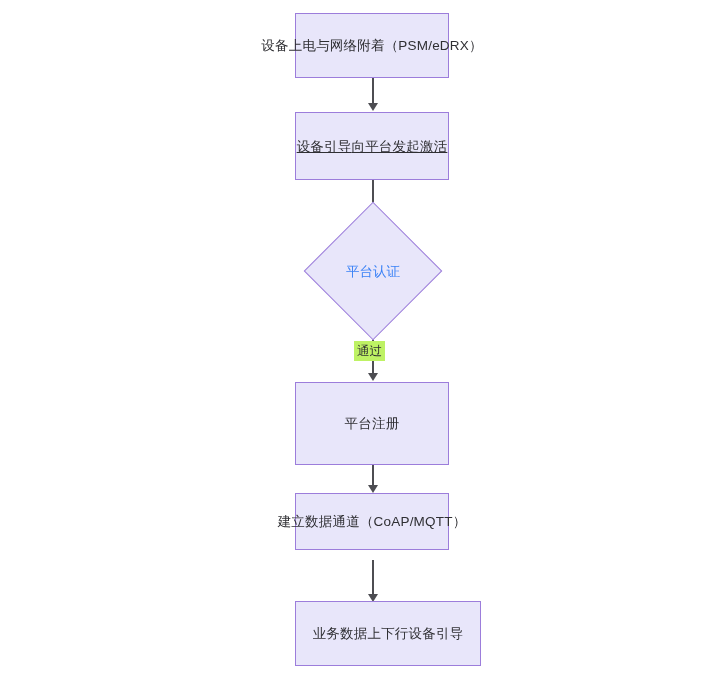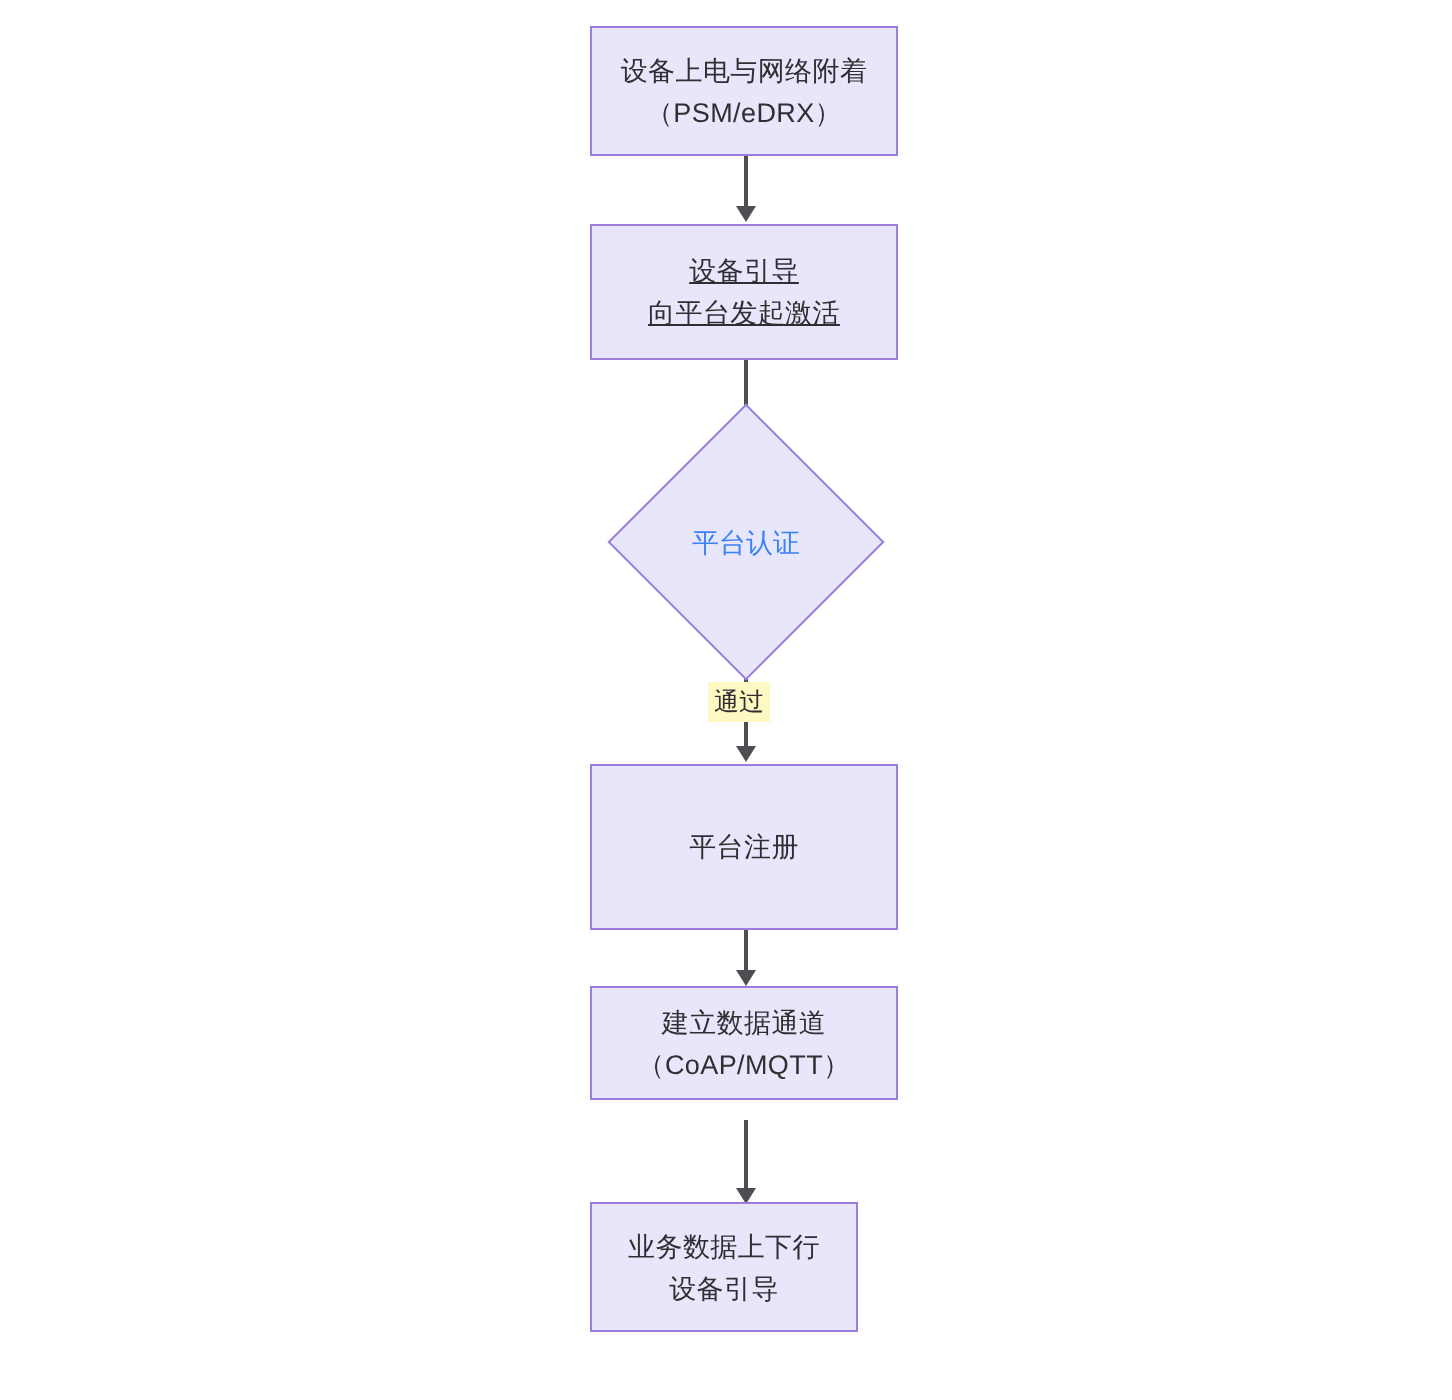--- a/index.html
+++ b/index.html
@@ -16,21 +16,21 @@
   #canvas {
     position: relative;
     width: 726px;
     height: 700px;
     background: #ffffff;
   }
   .node {
     position: absolute;
     box-sizing: border-box;
     display: flex;
-    flex-direction: column;
+    flex-direction: row;
     align-items: center;
     justify-content: center;
     background: #e8e6fa;
     border: 1.6px solid #9c7ddb;
     color: #2f2f33;
     font-size: 13.5px;
     line-height: 21px;
     text-align: center;
     letter-spacing: 0.2px;
     white-space: nowrap;
@@ -82,21 +82,21 @@
     position: absolute;
     width: 0;
     height: 0;
     border-left: 5px solid transparent;
     border-right: 5px solid transparent;
     border-top: 8px solid #4d4d52;
     z-index: 2;
   }
   .edge-label {
     position: absolute;
-    background: #fef9c3;
+    background: #bef264;
     color: #2f2f33;
     font-size: 12.5px;
     line-height: 16px;
     padding: 2px 3px;
     white-space: nowrap;
     z-index: 4;
   }
 </style>
 </head>
 <body>
@@ -136,18 +136,18 @@
 
   <div class="node" style="left:295px; top:382px; width:154px; height:83px;">
     <span class="line1">平台注册</span>
   </div>
 
   <div class="node" style="left:295px; top:493px; width:154px; height:57px;">
     <span class="line1">建立数据通道</span>
     <span class="line2">（CoAP/MQTT）</span>
   </div>
 
-  <div class="node" style="left:295px; top:601px; width:134px; height:65px;">
+  <div class="node" style="left:295px; top:601px; width:186px; height:65px;">
     <span class="line1">业务数据上下行</span>
     <span class="line2">设备引导</span>
   </div>
 
 </div>
 
 </body></html>

